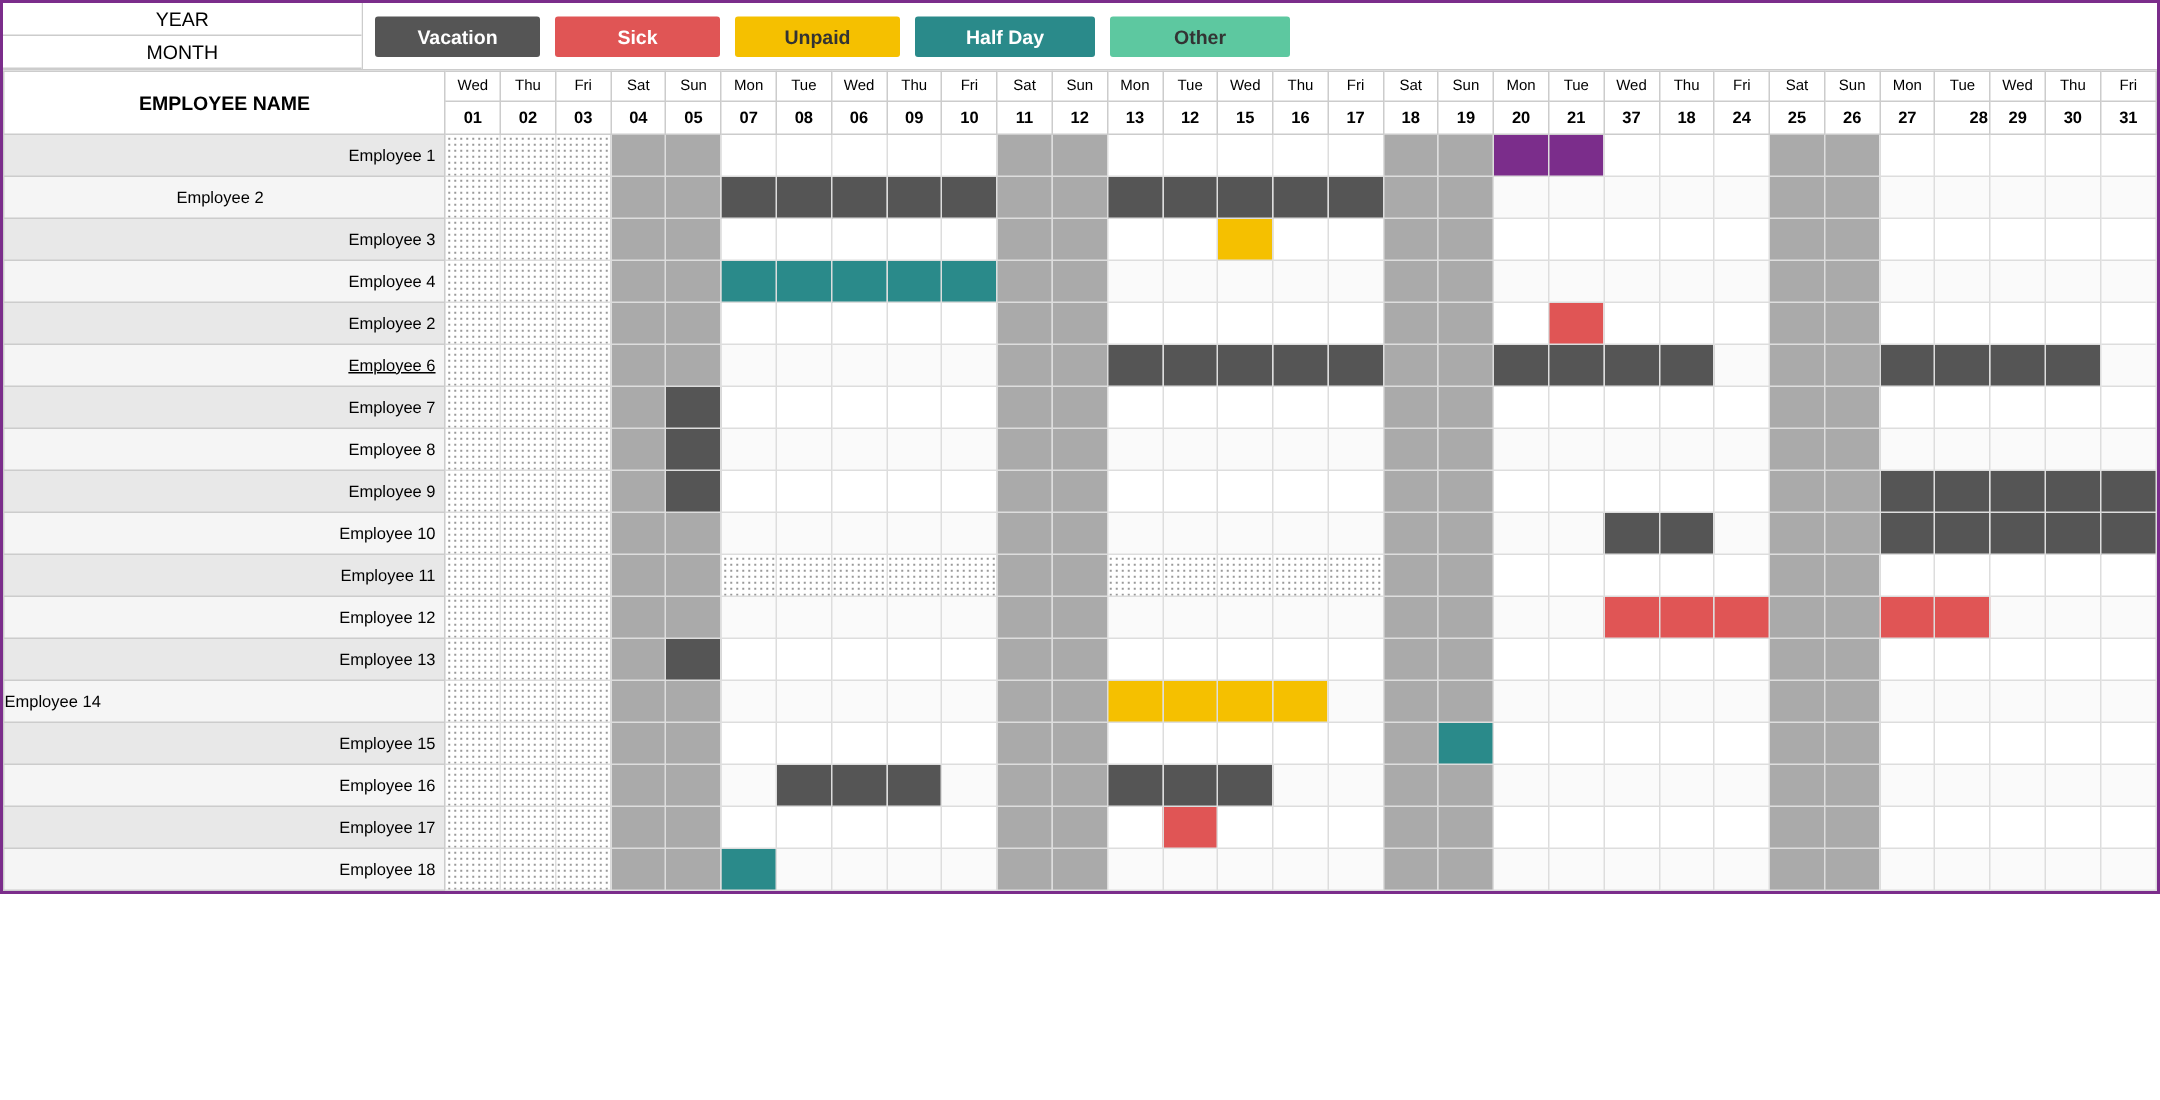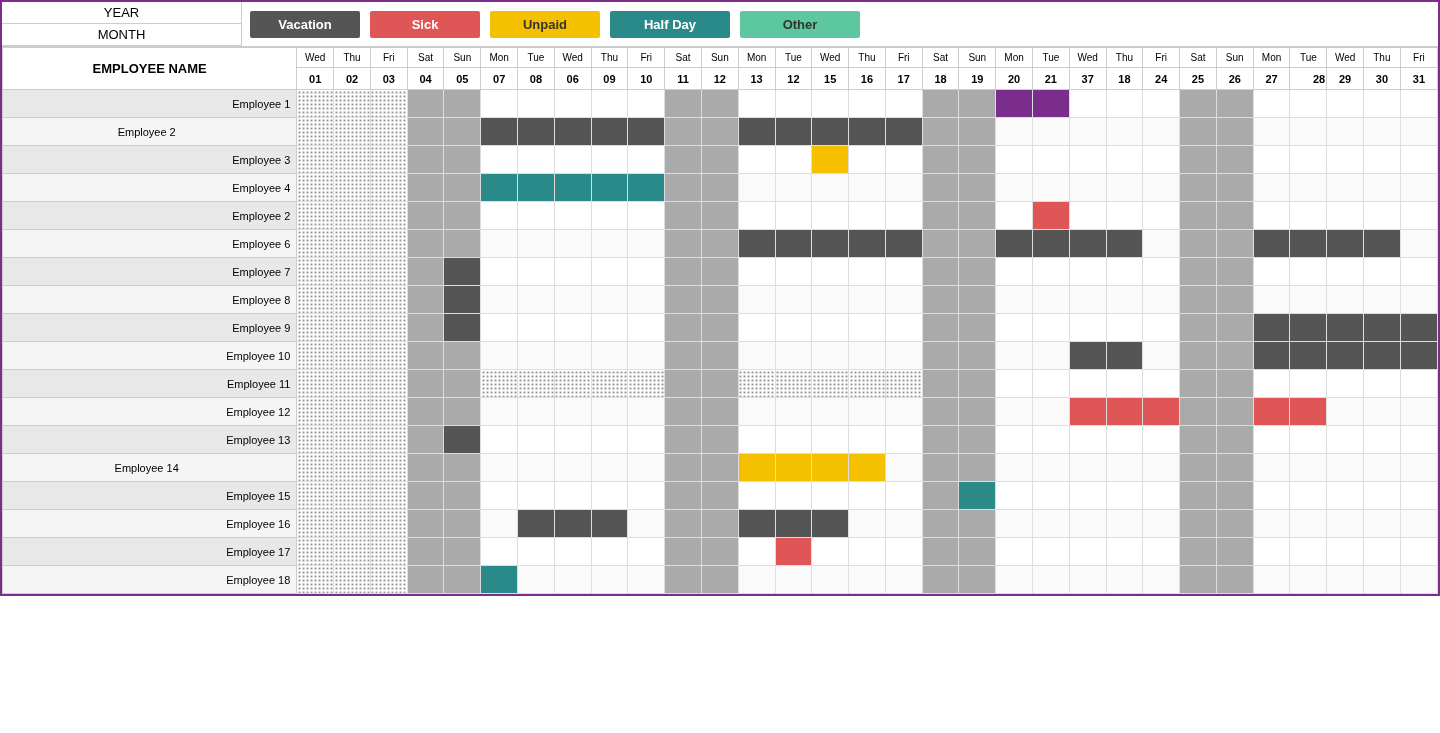--- a/index.html
+++ b/index.html
@@ -282,21 +282,21 @@
             <td style="height: 28px; border: 1px solid rgb(221, 221, 221); background: rgb(255, 255, 255);"></td>
             <td style="height: 28px; border: 1px solid rgb(221, 221, 221); background: rgb(170, 170, 170);"></td>
             <td style="height: 28px; border: 1px solid rgb(221, 221, 221); background: rgb(170, 170, 170);"></td>
             <td style="height: 28px; border: 1px solid rgb(221, 221, 221); background: rgb(255, 255, 255);"></td>
             <td style="height: 28px; border: 1px solid rgb(221, 221, 221); background: rgb(255, 255, 255);"></td>
             <td style="height: 28px; border: 1px solid rgb(221, 221, 221); background: rgb(255, 255, 255);"></td>
             <td style="height: 28px; border: 1px solid rgb(221, 221, 221); background: rgb(255, 255, 255);"></td>
             <td style="height: 28px; border: 1px solid rgb(221, 221, 221); background: rgb(255, 255, 255);"></td>
           </tr>
           <tr>
-            <td style="text-align: right; padding-right: 6px; font-size: 11px; height: 28px; background: rgb(245, 245, 245); border: 1px solid rgb(204, 204, 204); white-space: nowrap; font-weight: normal;">Employee 6</td>
+            <td style="text-align: right; padding-right: 6px; font-size: 11px; height: 28px; background: rgb(245, 245, 245); border: 1px solid rgb(204, 204, 204); white-space: nowrap; font-weight: normal; text-decoration: underline;">Employee 6</td>
             <td style="height: 28px; border: 1px solid rgb(221, 221, 221); background-image: radial-gradient(circle, rgb(153, 153, 153) 1px, transparent 1px); background-size: 4px 4px; background-color: rgb(255, 255, 255);"></td>
             <td style="height: 28px; border: 1px solid rgb(221, 221, 221); background-image: radial-gradient(circle, rgb(153, 153, 153) 1px, transparent 1px); background-size: 4px 4px; background-color: rgb(255, 255, 255);"></td>
             <td style="height: 28px; border: 1px solid rgb(221, 221, 221); background-image: radial-gradient(circle, rgb(153, 153, 153) 1px, transparent 1px); background-size: 4px 4px; background-color: rgb(255, 255, 255);"></td>
             <td style="height: 28px; border: 1px solid rgb(221, 221, 221); background: rgb(170, 170, 170);"></td>
             <td style="height: 28px; border: 1px solid rgb(221, 221, 221); background: rgb(170, 170, 170);"></td>
             <td style="height: 28px; border: 1px solid rgb(221, 221, 221); background: rgb(250, 250, 250);"></td>
             <td style="height: 28px; border: 1px solid rgb(221, 221, 221); background: rgb(250, 250, 250);"></td>
             <td style="height: 28px; border: 1px solid rgb(221, 221, 221); background: rgb(250, 250, 250);"></td>
             <td style="height: 28px; border: 1px solid rgb(221, 221, 221); background: rgb(250, 250, 250);"></td>
             <td style="height: 28px; border: 1px solid rgb(221, 221, 221); background: rgb(250, 250, 250);"></td>
@@ -554,21 +554,21 @@
             <td style="height: 28px; border: 1px solid rgb(221, 221, 221); background: rgb(255, 255, 255);"></td>
             <td style="height: 28px; border: 1px solid rgb(221, 221, 221); background: rgb(170, 170, 170);"></td>
             <td style="height: 28px; border: 1px solid rgb(221, 221, 221); background: rgb(170, 170, 170);"></td>
             <td style="height: 28px; border: 1px solid rgb(221, 221, 221); background: rgb(255, 255, 255);"></td>
             <td style="height: 28px; border: 1px solid rgb(221, 221, 221); background: rgb(255, 255, 255);"></td>
             <td style="height: 28px; border: 1px solid rgb(221, 221, 221); background: rgb(255, 255, 255);"></td>
             <td style="height: 28px; border: 1px solid rgb(221, 221, 221); background: rgb(255, 255, 255);"></td>
             <td style="height: 28px; border: 1px solid rgb(221, 221, 221); background: rgb(255, 255, 255);"></td>
           </tr>
           <tr>
-            <td style="text-align: center; padding-right: 6px; font-size: 11px; height: 28px; background: rgb(245, 245, 245); border: 1px solid rgb(204, 204, 204); white-space: nowrap; font-weight: normal;">Employee 14</td>
+            <td style="text-align: left; padding-right: 6px; font-size: 11px; height: 28px; background: rgb(245, 245, 245); border: 1px solid rgb(204, 204, 204); white-space: nowrap; font-weight: normal;">Employee 14</td>
             <td style="height: 28px; border: 1px solid rgb(221, 221, 221); background-image: radial-gradient(circle, rgb(153, 153, 153) 1px, transparent 1px); background-size: 4px 4px; background-color: rgb(255, 255, 255);"></td>
             <td style="height: 28px; border: 1px solid rgb(221, 221, 221); background-image: radial-gradient(circle, rgb(153, 153, 153) 1px, transparent 1px); background-size: 4px 4px; background-color: rgb(255, 255, 255);"></td>
             <td style="height: 28px; border: 1px solid rgb(221, 221, 221); background-image: radial-gradient(circle, rgb(153, 153, 153) 1px, transparent 1px); background-size: 4px 4px; background-color: rgb(255, 255, 255);"></td>
             <td style="height: 28px; border: 1px solid rgb(221, 221, 221); background: rgb(170, 170, 170);"></td>
             <td style="height: 28px; border: 1px solid rgb(221, 221, 221); background: rgb(170, 170, 170);"></td>
             <td style="height: 28px; border: 1px solid rgb(221, 221, 221); background: rgb(250, 250, 250);"></td>
             <td style="height: 28px; border: 1px solid rgb(221, 221, 221); background: rgb(250, 250, 250);"></td>
             <td style="height: 28px; border: 1px solid rgb(221, 221, 221); background: rgb(250, 250, 250);"></td>
             <td style="height: 28px; border: 1px solid rgb(221, 221, 221); background: rgb(250, 250, 250);"></td>
             <td style="height: 28px; border: 1px solid rgb(221, 221, 221); background: rgb(250, 250, 250);"></td>

